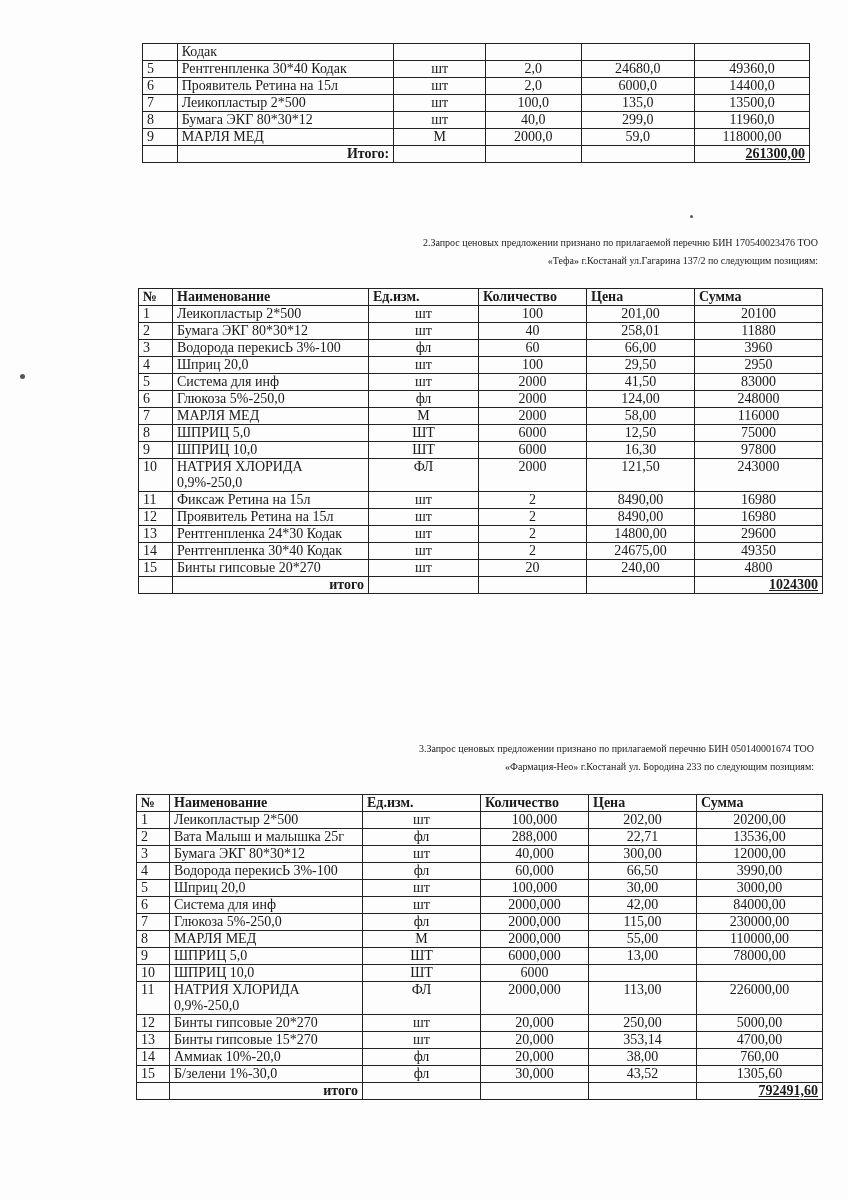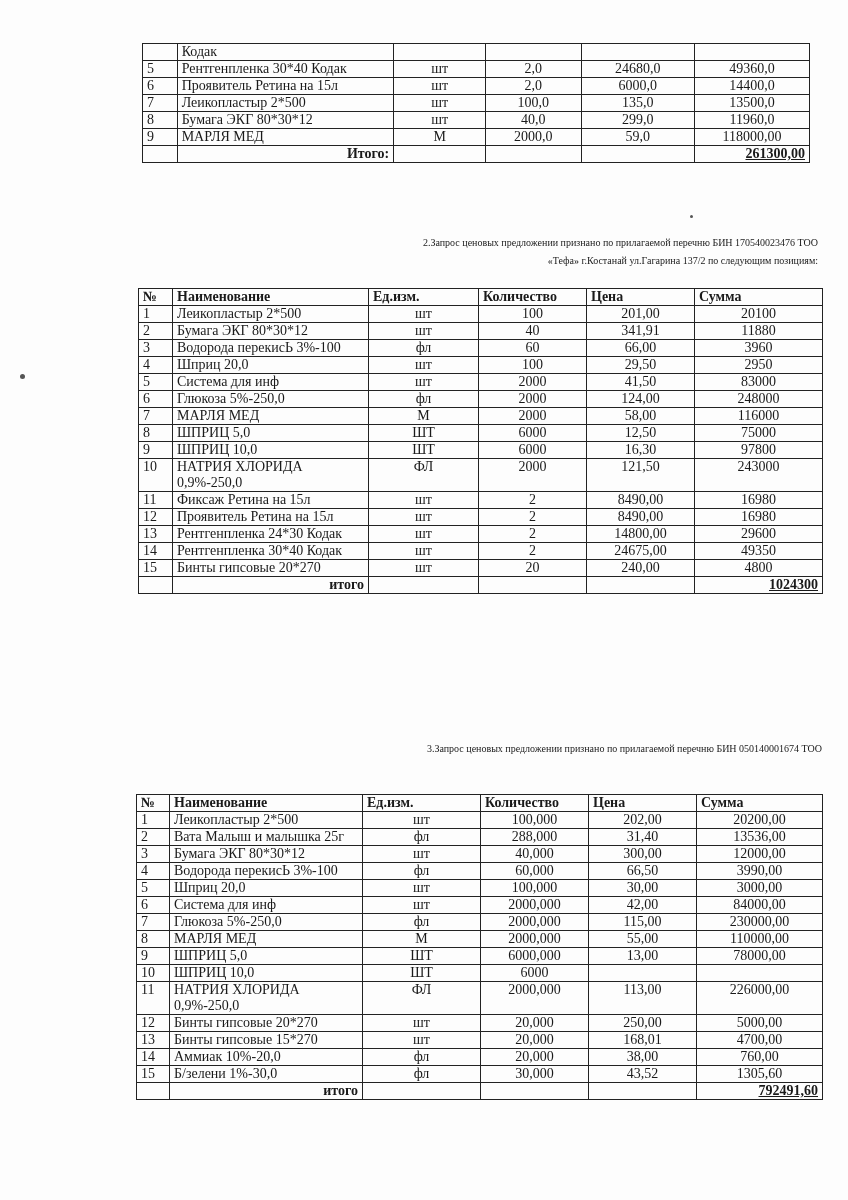--- a/index.html
+++ b/index.html
@@ -124,21 +124,21 @@
           <td class="c">шт</td>
           <td class="c">100</td>
           <td class="c">201,00</td>
           <td class="c">20100</td>
         </tr>
         <tr>
           <td class="num">2</td>
           <td>Бумага ЭКГ 80*30*12</td>
           <td class="c">шт</td>
           <td class="c">40</td>
-          <td class="c">341,91</td>
+          <td class="c">258,01</td>
           <td class="c">11880</td>
         </tr>
         <tr>
           <td class="num">3</td>
           <td>Водорода  перекисЬ 3%-100</td>
           <td class="c">фл</td>
           <td class="c">60</td>
           <td class="c">66,00</td>
           <td class="c">3960</td>
         </tr>
@@ -244,22 +244,23 @@
       <td></td>
       <td class="c b">итого</td>
       <td></td>
           <td></td>
           <td></td>
       <td class="r b">1024300</td>
     </tr>
   </tbody>
     </table>
 
-  <div class="para" style="top:740px; left:154px;margin-left:8px;">
+  <div class="para" style="top:740px; left:154px;">
     <span>3.Запрос ценовых предложении признано по прилагаемой перечню БИН 050140001674 ТОО</span><br>
+    <span>«Фармация-Нео» г.Костанай ул. Бородина 233 по следующим позициям:</span>
   </div>
 
   <table class="doc" style="left:136px; top:794px; width:686px;">
     <colgroup>
       <col style="width:33px">
         <col style="width:193px">
         <col style="width:118px">
       <col style="width:108px">
         <col style="width:108px">
         <col style="width:126px">
@@ -281,21 +282,21 @@
           <td class="c">шт</td>
           <td class="c">100,000</td>
           <td class="c">202,00</td>
           <td class="c">20200,00</td>
         </tr>
         <tr>
           <td class="num">2</td>
           <td>Вата Малыш и малышка 25г</td>
           <td class="c">фл</td>
           <td class="c">288,000</td>
-          <td class="c">31,40</td>
+          <td class="c">22,71</td>
           <td class="c">13536,00</td>
         </tr>
         <tr>
           <td class="num">3</td>
           <td>Бумага ЭКГ 80*30*12</td>
           <td class="c">шт</td>
           <td class="c">40,000</td>
           <td class="c">300,00</td>
           <td class="c">12000,00</td>
         </tr>
@@ -369,21 +370,21 @@
           <td class="c">шт</td>
           <td class="c">20,000</td>
           <td class="c">250,00</td>
           <td class="c">5000,00</td>
         </tr>
         <tr>
           <td class="num">13</td>
           <td>Бинты гипсовые 15*270</td>
           <td class="c">шт</td>
           <td class="c">20,000</td>
-          <td class="c">168,01</td>
+          <td class="c">353,14</td>
           <td class="c">4700,00</td>
         </tr>
         <tr>
           <td class="num">14</td>
           <td>Аммиак 10%-20,0</td>
           <td class="c">фл</td>
           <td class="c">20,000</td>
           <td class="c">38,00</td>
           <td class="c">760,00</td>
         </tr>

